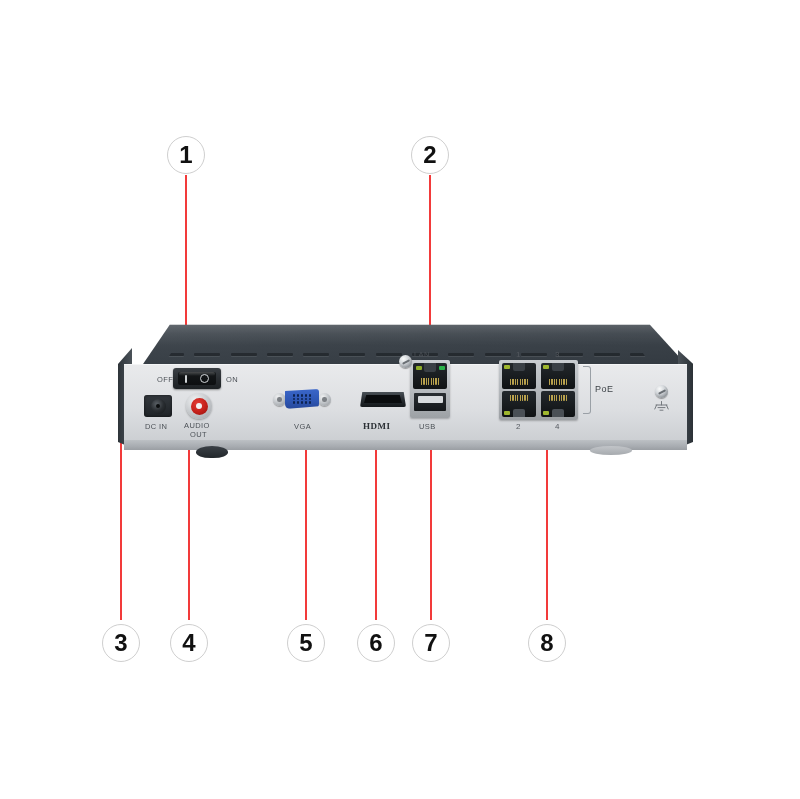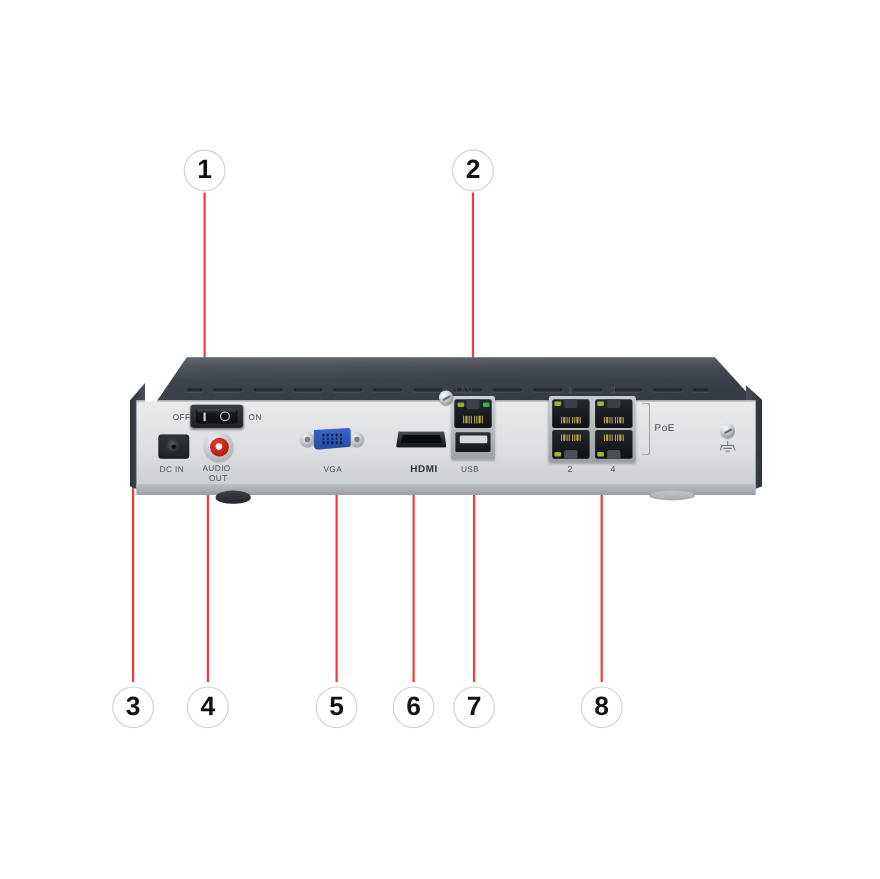--- a/index.html
+++ b/index.html
@@ -292,21 +292,21 @@
             <i class="vga-pin"></i>
             <i class="vga-pin"></i>
           </div>
       </div>
     </div>
     <div class="lbl" style="left:176px;top:100px;">VGA</div>
 
     <div class="hdmi">
       <div class="hdmi-in"></div>
     </div>
-    <div class="lbl big" style="left:255px;top:99px;font-weight:bold;color:#2b3035;">HDMI</div>
+    <div class="lbl big" style="left:245px;top:99px;font-weight:bold;color:#2b3035;font-family:Liberation Serif, serif;">HDMI</div>
 
     <div class="lbl" style="left:296px;top:28px;">LAN</div>
     <div class="lanusb">
       <div class="rj45">
         <span class="led g"></span>
         <span class="led g2"></span>
         <div class="rj45-tab"></div>
         <div class="rj45-pins">
           <i></i>
             <i></i>

